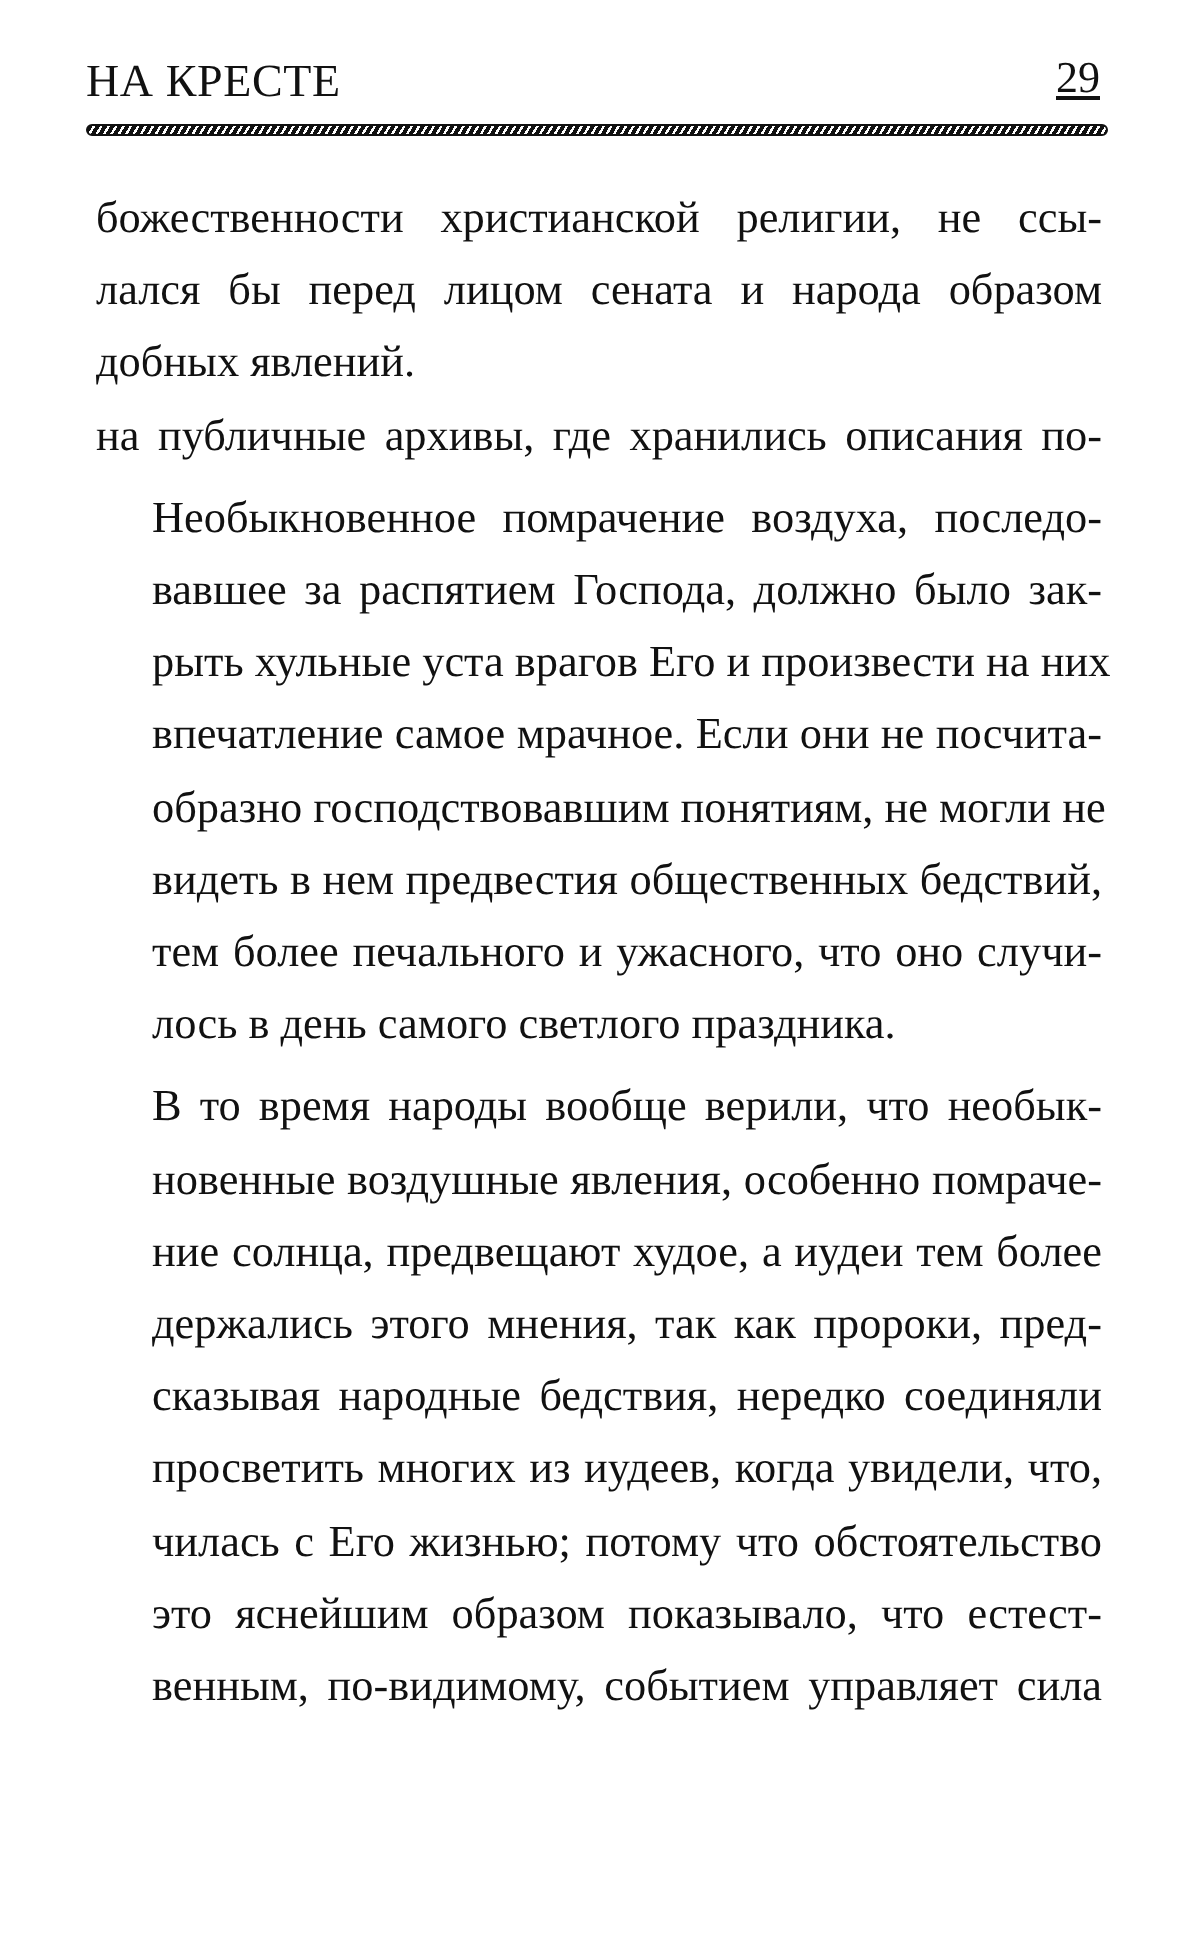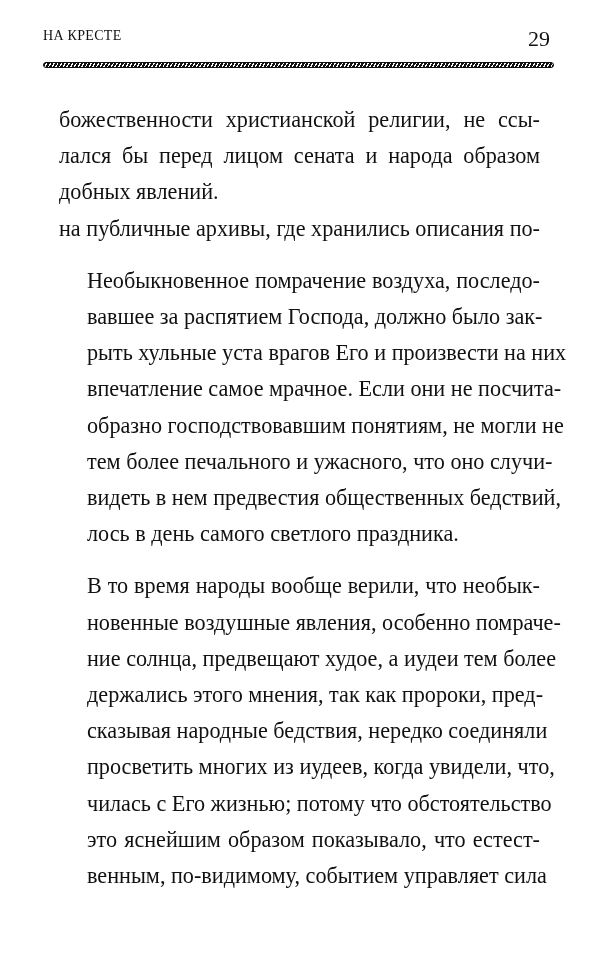--- a/index.html
+++ b/index.html
@@ -6,41 +6,41 @@
     body {
       width: 600px; height: 971px; position: relative; overflow: hidden;
       color: #111111;
       font-family: "Liberation Serif", "DejaVu Serif", serif;
     }
     .header {
       position: absolute; left: 43px; top: 20px; width: 511px; height: 40px;
     }
     .running-title {
       position: absolute; left: 0; top: 8px;
-      font-size: 14px; letter-spacing: 0.3px; color: #111;
+      font-size: 23px; letter-spacing: 0.3px; color: #111;
     }
     .page-number {
       position: absolute; right: 4px; top: 6px;
-      font-size: 22px; color: #111;
+      font-size: 22px; color: #111; text-decoration: underline;
     }
     .rope-rule {
       position: absolute; left: 43px; top: 62px; width: 511px; height: 6px;
       border-radius: 3px;
       background:
         repeating-linear-gradient(120deg, #111 0px, #111 2px, #fff 2px, #fff 3.2px),
         #111;
       border: 1px solid #111;
       box-sizing: border-box;
     }
     .body-text {
       position: absolute; left: 43px; top: 86px; width: 513px;
       font-size: 22.2px; line-height: 36.2px; text-align: justify;
       hyphens: manual;
     }
-    .body-text p { margin: 16px; }
+    .body-text p { margin: 5px; }
     .body-text p.indent { text-indent: 28px; }
     .line { display: block; text-align: justify; text-align-last: justify; white-space: nowrap; }
     .line.last { text-align-last: left; }
   </style>
 </head>
 <body>
 
 <div class="header">
   <span class="running-title">НА КРЕСТЕ</span>
   <span class="page-number">29</span>
@@ -53,22 +53,22 @@
     <span class="line">лался бы перед лицом сената и народа образом</span>
     <span class="line last">добных явлений.</span>
     <span class="line">на публичные архивы, где хранились описания по-</span>
   </p>
   <p class="indent">
     <span class="line" style="text-indent:28px">Необыкновенное помрачение воздуха, последо-</span>
     <span class="line">вавшее за распятием Господа, должно было зак-</span>
     <span class="line">рыть хульные уста врагов Его и произвести на них</span>
     <span class="line">впечатление самое мрачное. Если они не посчита-</span>
     <span class="line">образно господствовавшим понятиям, не могли не</span>
+    <span class="line">видеть в нем предвестия общественных бедствий,</span>
     <span class="line">тем более печального и ужасного, что оно случи-</span>
-    <span class="line">видеть в нем предвестия общественных бедствий,</span>
     <span class="line last">лось в день самого светлого праздника.</span>
   </p>
   <p class="indent">
     <span class="line" style="text-indent:28px">В то время народы вообще верили, что необык-</span>
     <span class="line">новенные воздушные явления, особенно помраче-</span>
     <span class="line">ние солнца, предвещают худое, а иудеи тем более</span>
     <span class="line">держались этого мнения, так как пророки, пред-</span>
     <span class="line">сказывая народные бедствия, нередко соединяли</span>
     <span class="line">просветить многих из иудеев, когда увидели, что,</span>
     <span class="line">чилась с Его жизнью; потому что обстоятельство</span>

